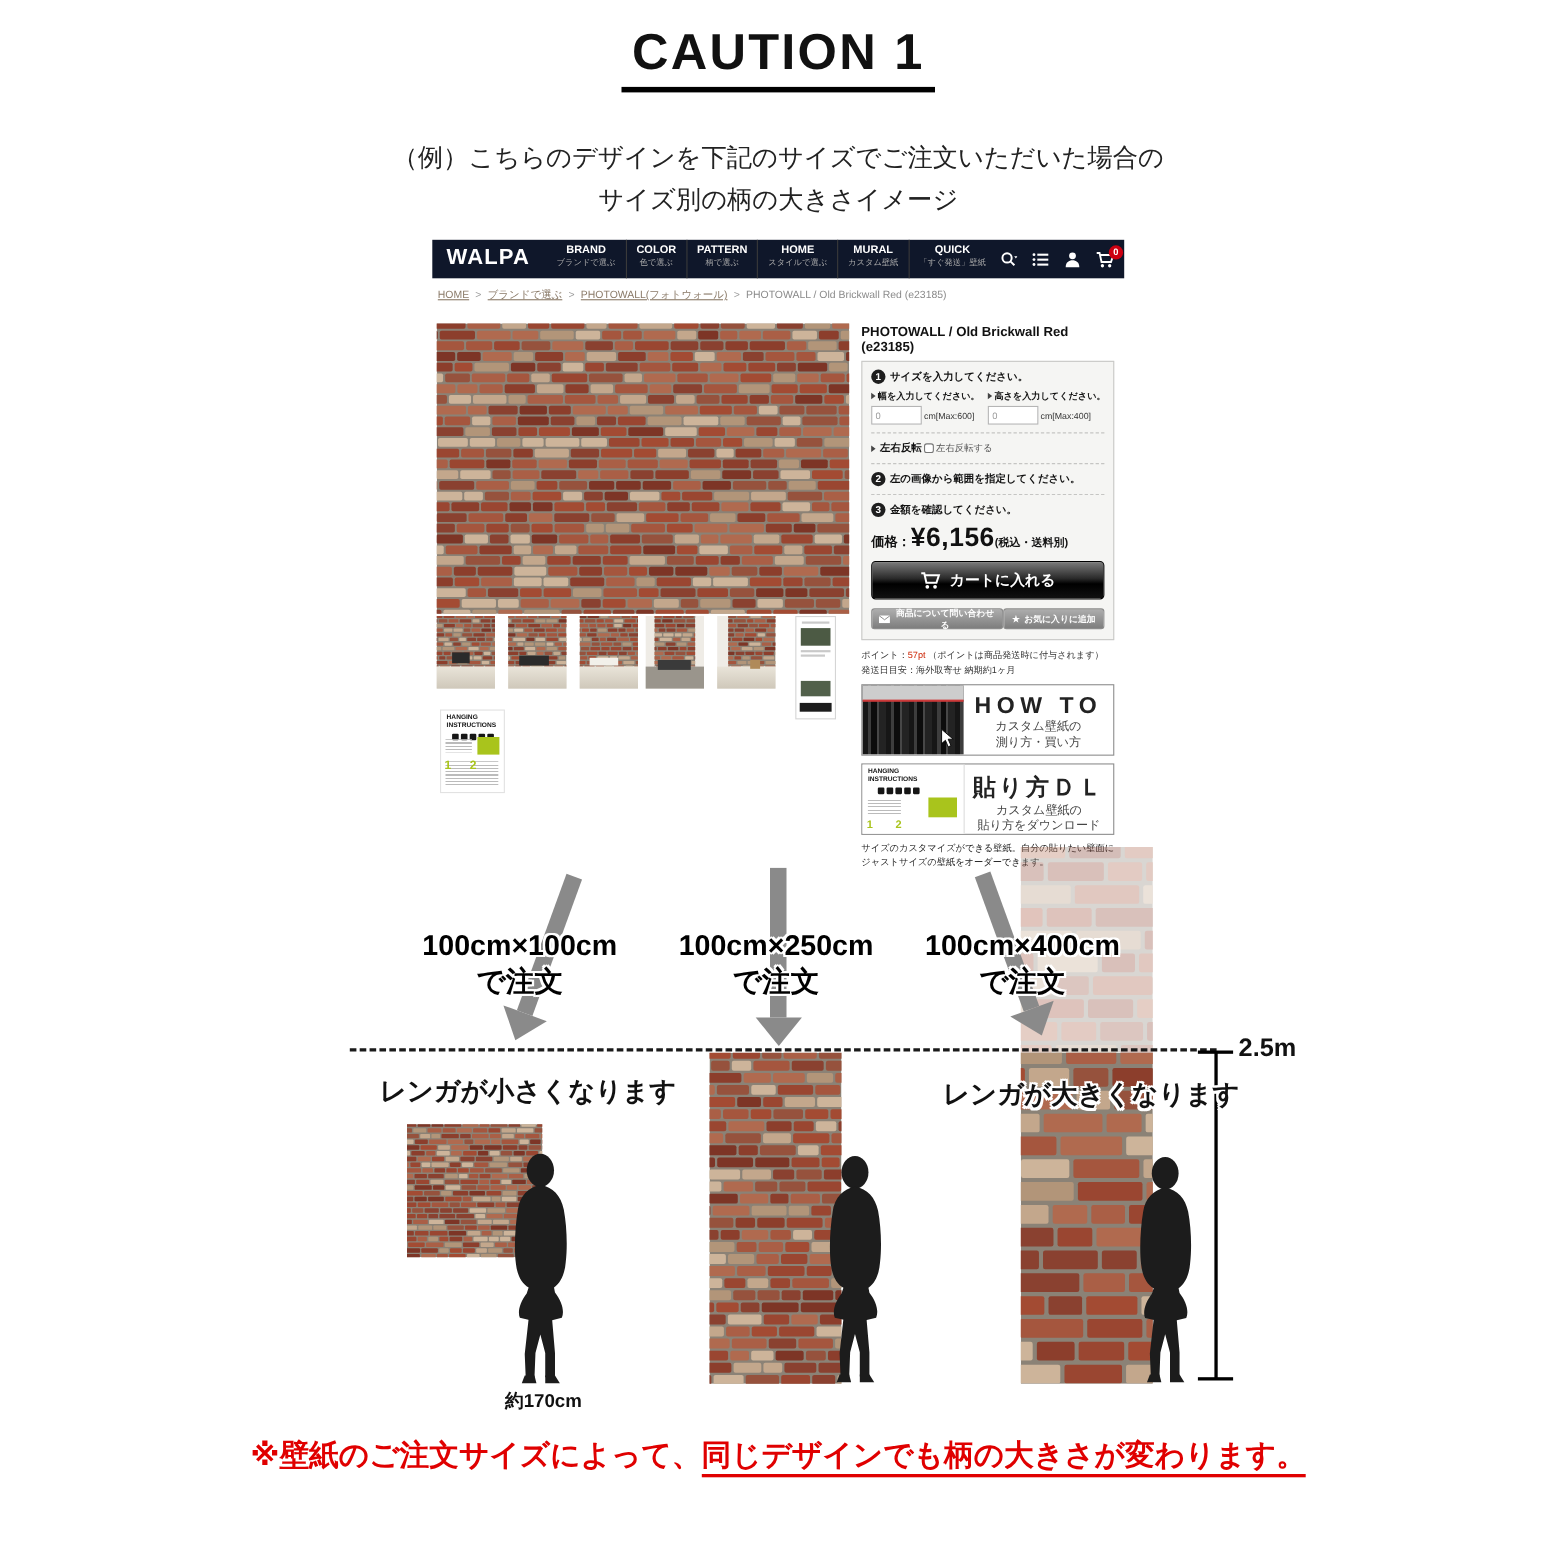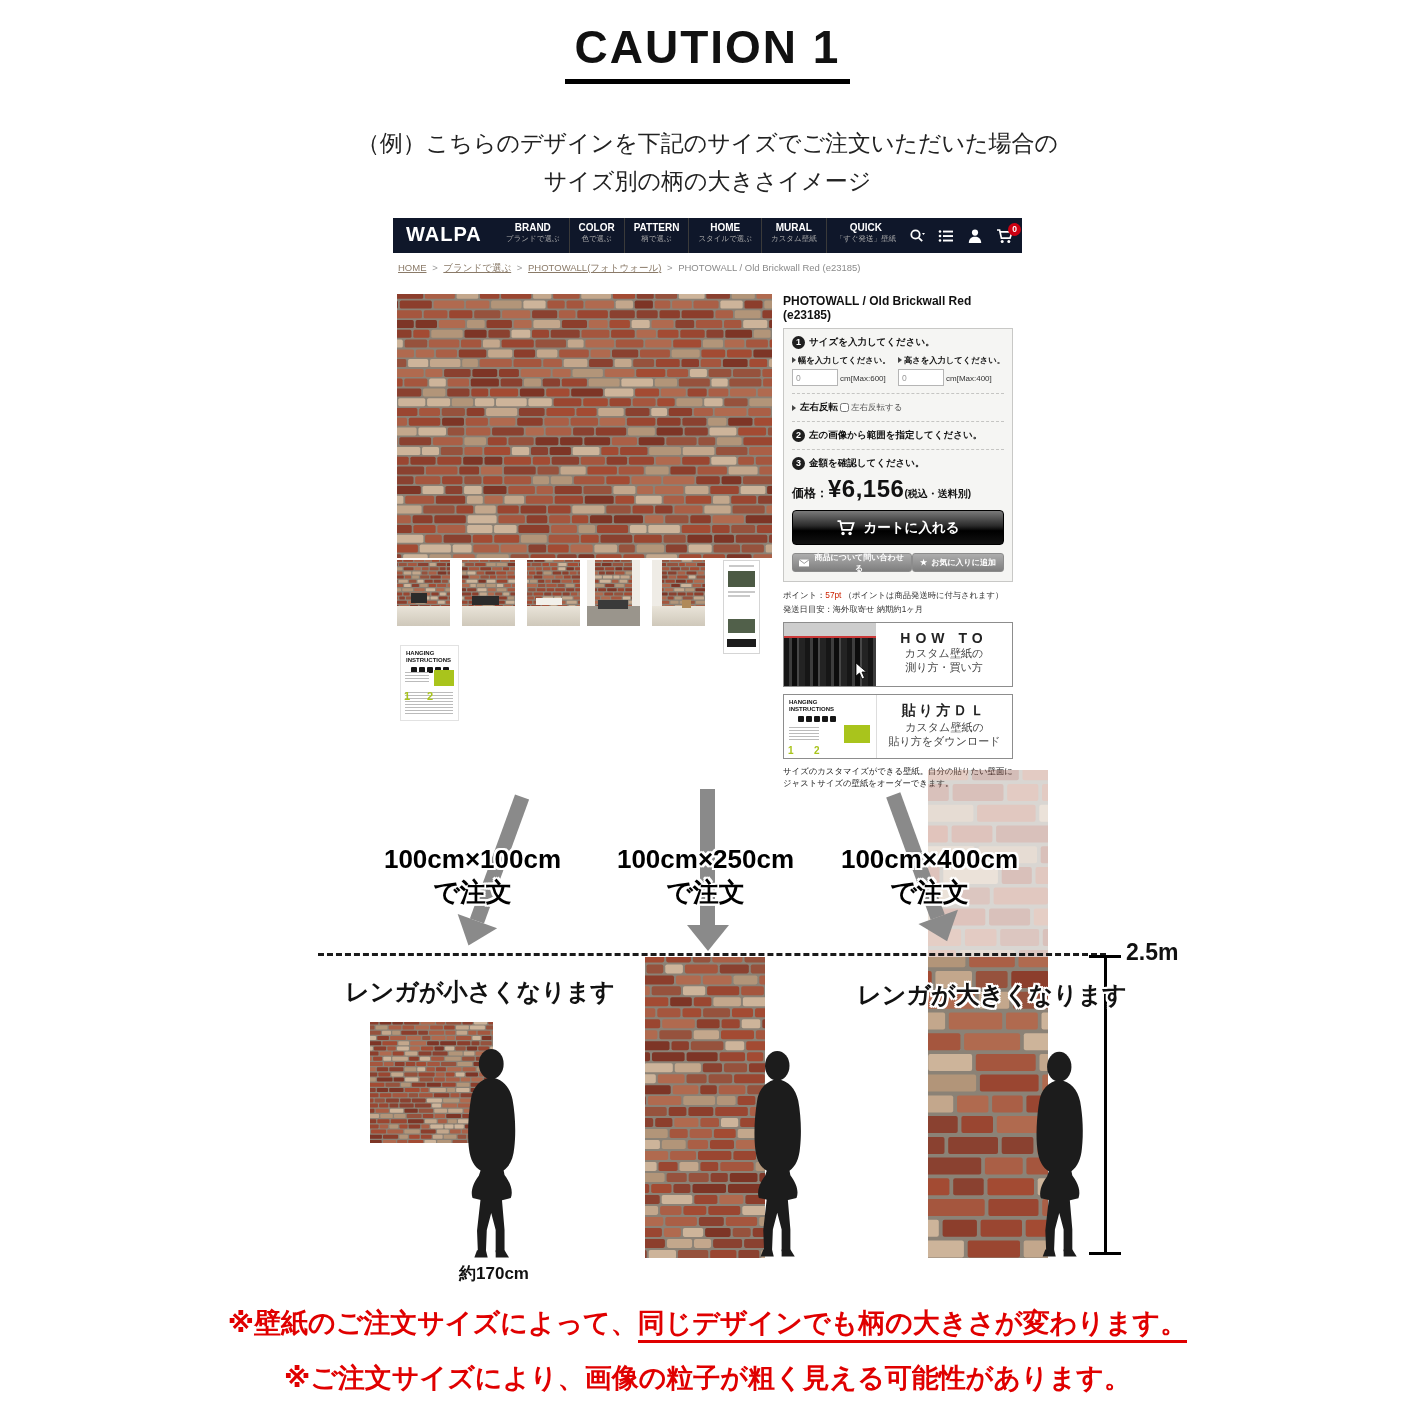--- a/index.html
+++ b/index.html
@@ -62,21 +62,21 @@
   .gray-btn{height:19px;border:1px solid #8c8c8c;border-radius:3px;cursor:pointer;
             background:linear-gradient(#adadad,#7e7e7e);color:#fff;font-size:8px;font-weight:bold;
             display:flex;align-items:center;justify-content:center;gap:4px;}
   #contact-btn{width:124px;}
   #fav-btn{width:95px;}
   #points-line{margin-top:8px;font-size:8.3px;color:#333;}
   #points-value{color:#cc2200;}
   #shipping-line{margin-top:3px;font-size:8.3px;color:#333;}
   .info-box{margin-top:7px;border:1px solid #8d8d8d;height:63px;display:flex;overflow:hidden;background:#fff;}
   .info-right{flex:1;text-align:center;padding-top:7px;}
-  .info-title{font-size:14px;font-weight:bold;letter-spacing:5px;color:#222;}
+  .info-title{font-size:21px;font-weight:bold;letter-spacing:5px;color:#222;}
   .info-line{font-size:11px;color:#444;line-height:14px;}
   #trees{width:92px;position:relative;background:
      linear-gradient(#cdcdcd 0 13px,rgba(0,0,0,0) 13px),
      repeating-linear-gradient(90deg,#161616 0 5px,#3d3d3d 5px 8px,#0c0c0c 8px 13px,#474747 13px 15px,#232323 15px 21px);}
   #trees-redline{position:absolute;left:0;top:13px;width:100%;height:2px;background:#cc3a3a;}
   #cursor{position:absolute;right:8px;bottom:6px;}
   .hangdoc{background:#fff;position:relative;border-right:1px solid #ddd;}
   #hang-mini{width:92px;}
   .hang-title{font-size:6px;font-weight:bold;line-height:6.5px;color:#111;padding:4px 0 0 5px;letter-spacing:0;}
   .hang-squares{display:flex;gap:2px;margin:4px 0 0 14px;}
@@ -1733,15 +1733,14 @@
 <path d="M36 170 L32 206 L33 230 L42 230 L43 205 L48 186 L53 205 L53 230 L63 230 L63 205 L60 170 Z"></path>
 <path d="M32 228 L29 236 L44 236 L42 228 Z"></path>
 <path d="M53 228 L53 236 L68 236 L63 228 Z"></path>
 </g>
       </svg></div>
   <div class="abs" id="person-height">約170cm</div>
 
   <div class="abs warnline" id="warn1">
     <span>※壁紙のご注文サイズによって、</span><span class="uline">同じデザインでも柄の大きさが変わります。</span>
   </div>
-  <div class="abs warnline" id="warn2">※ご注文サイズにより、画像の粒子が粗く見える可能性があります。</div>
 
 </div>
 
 </body></html>

